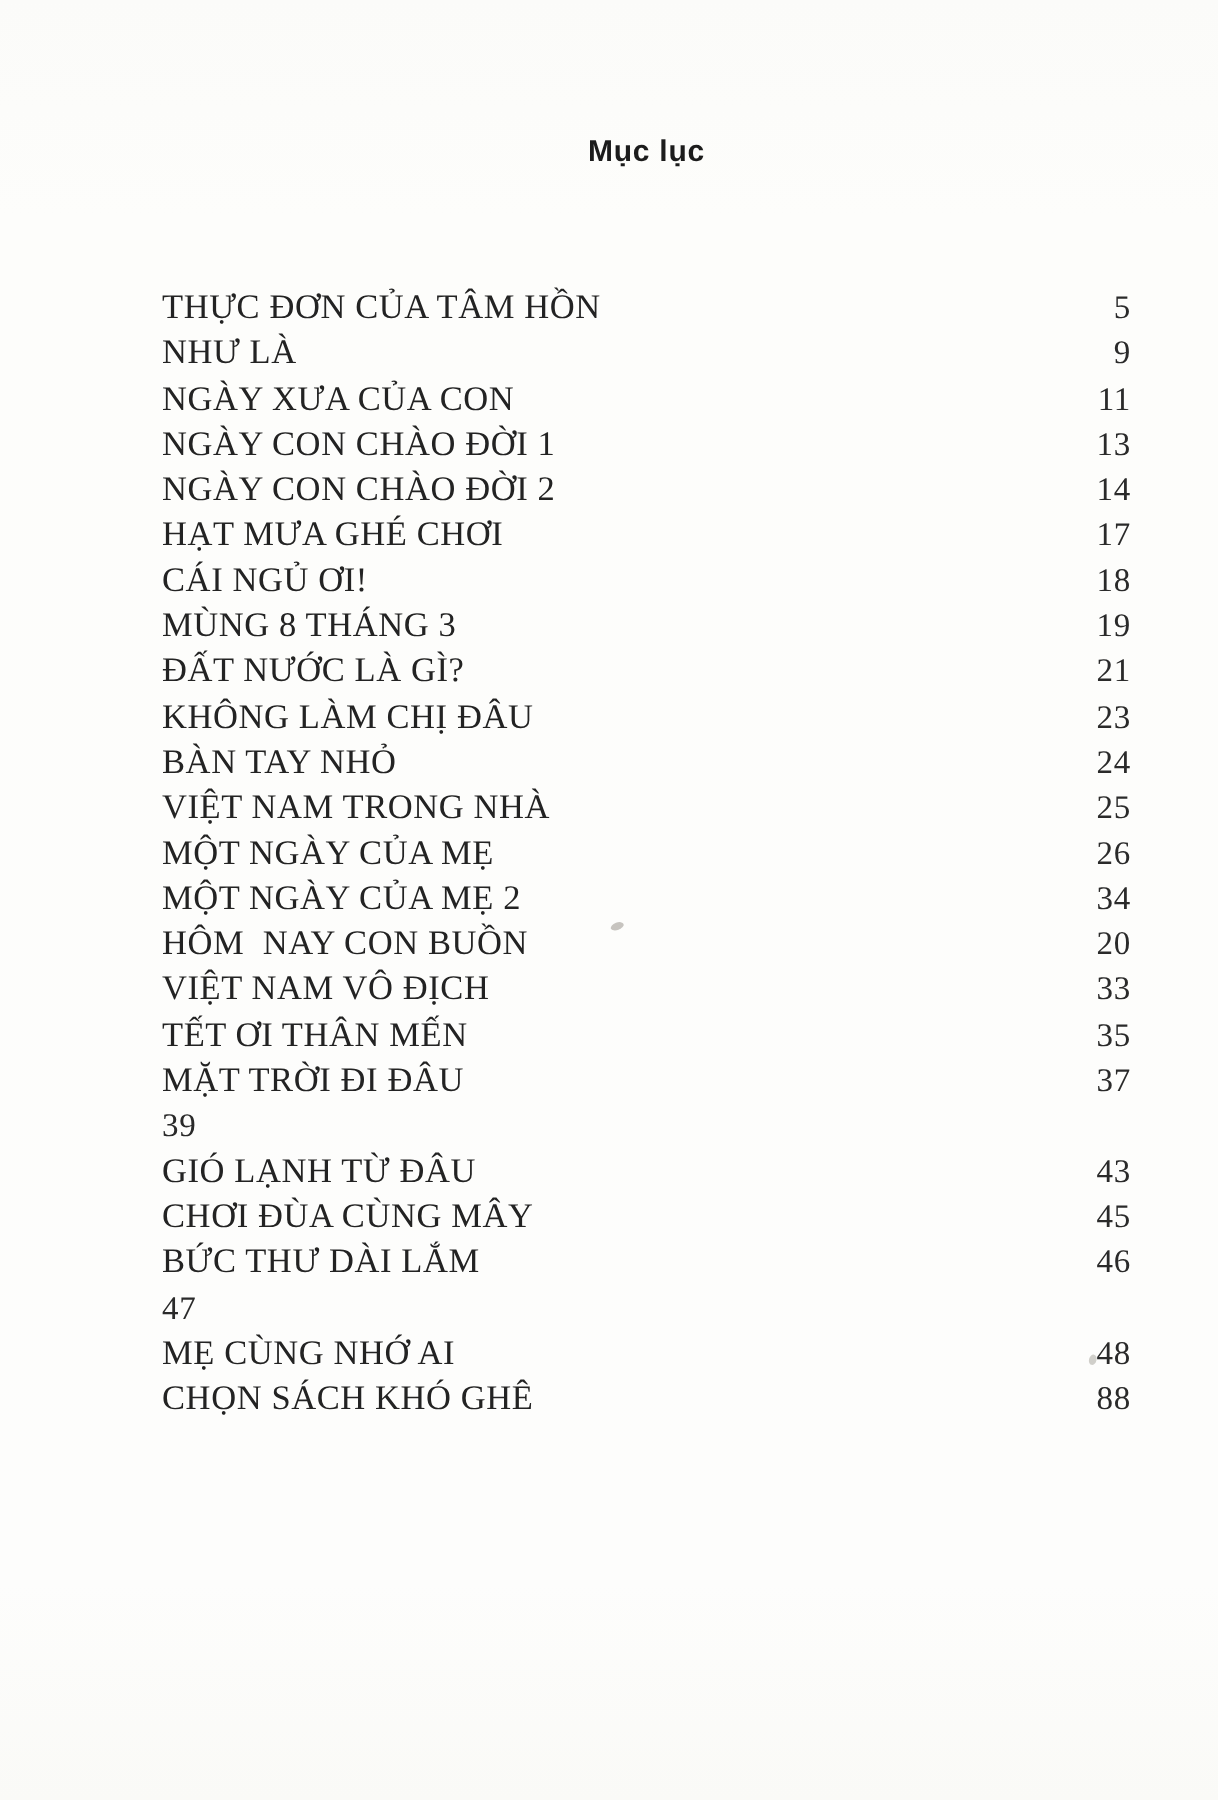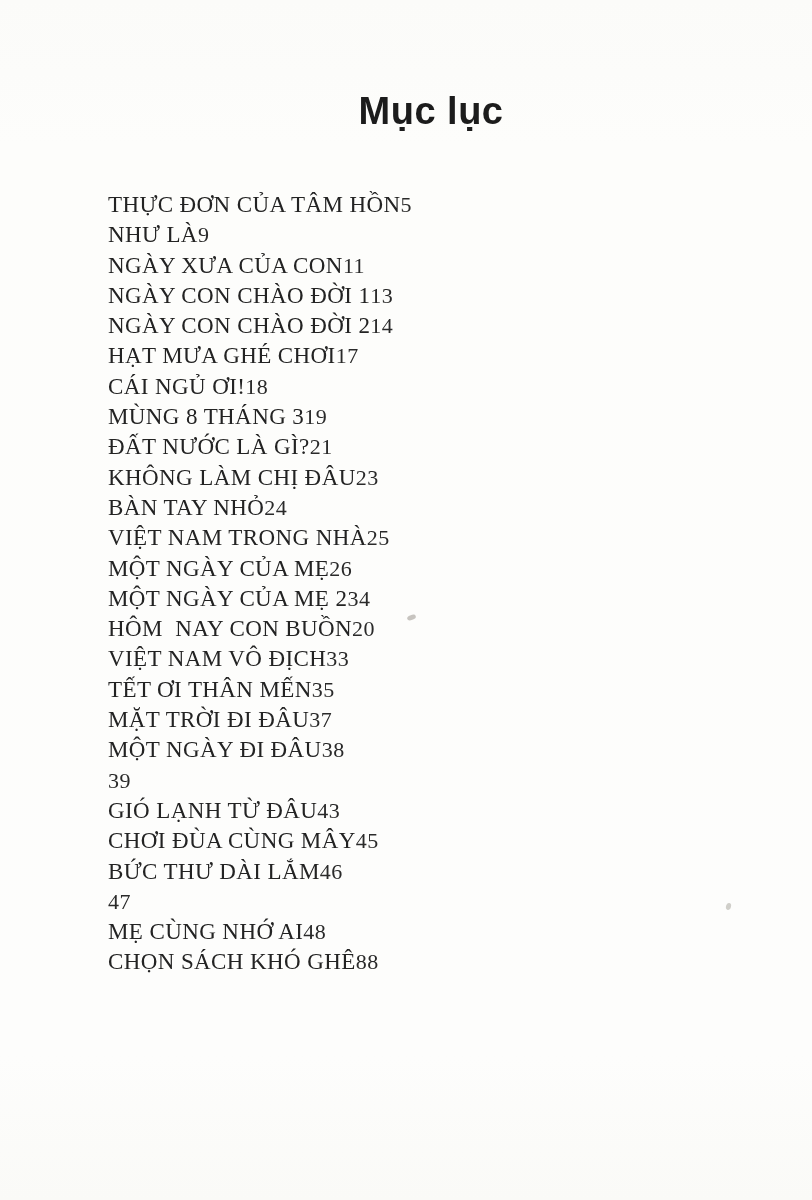--- a/index.html
+++ b/index.html
@@ -22,32 +22,33 @@
   }
   .title {
     position: absolute;
     top: 90px;
     left: 108px;
     width: 646px;
     margin: 0;
     text-align: center;
     font-family: "Liberation Sans", "DejaVu Sans", sans-serif;
     font-weight: bold;
-    font-size: 38px;
+    font-size: 20px;
     letter-spacing: 0.5px;
     color: #1c1c1c;
   }
   .toc {
     position: absolute;
     top: 190px;
     left: 108px;
     width: 646px;
   }
   .toc-row {
     display: flex;
+    justify-content: space-between;
     align-items: baseline;
     height: 30.3px;
     font-size: 23px;
     line-height: 30.3px;
   }
   .entry-title {
     white-space: pre;
     letter-spacing: 0.4px;
     color: #232323;
   }
@@ -167,24 +168,20 @@
   <div class="toc-row">
     <span class="entry-title">TẾT ƠI THÂN MẾN</span>
     <span class="entry-page">35</span>
   </div>
 
   <div class="toc-row">
     <span class="entry-title">MẶT TRỜI ĐI ĐÂU</span>
     <span class="entry-page">37</span>
   </div>
 
-  <div class="toc-row">
-    <span class="entry-title">MỘT NGÀY ĐI ĐÂU</span>
-    <span class="entry-page">38</span>
-  </div>
 
   <div class="toc-row">
     <span class="entry-page">39</span>
   </div>
 
 
   <div class="toc-row">
     <span class="entry-title">GIÓ LẠNH TỪ ĐÂU</span>
     <span class="entry-page">43</span>
   </div>

